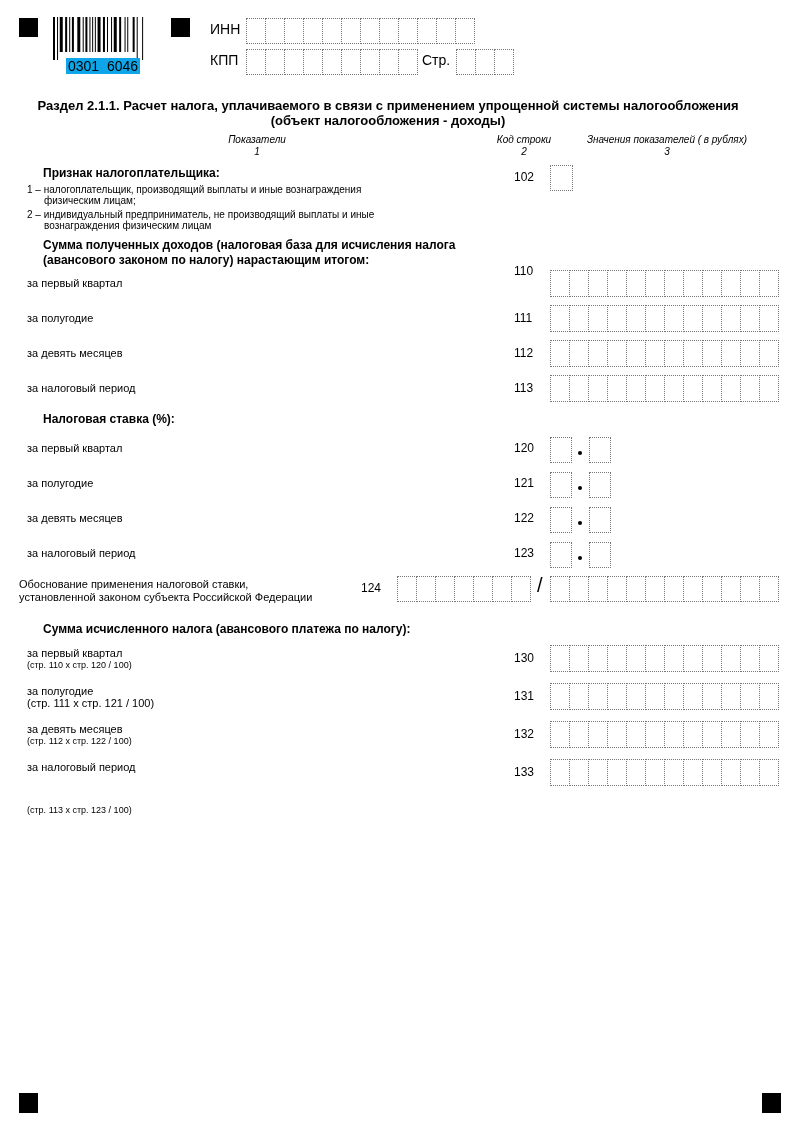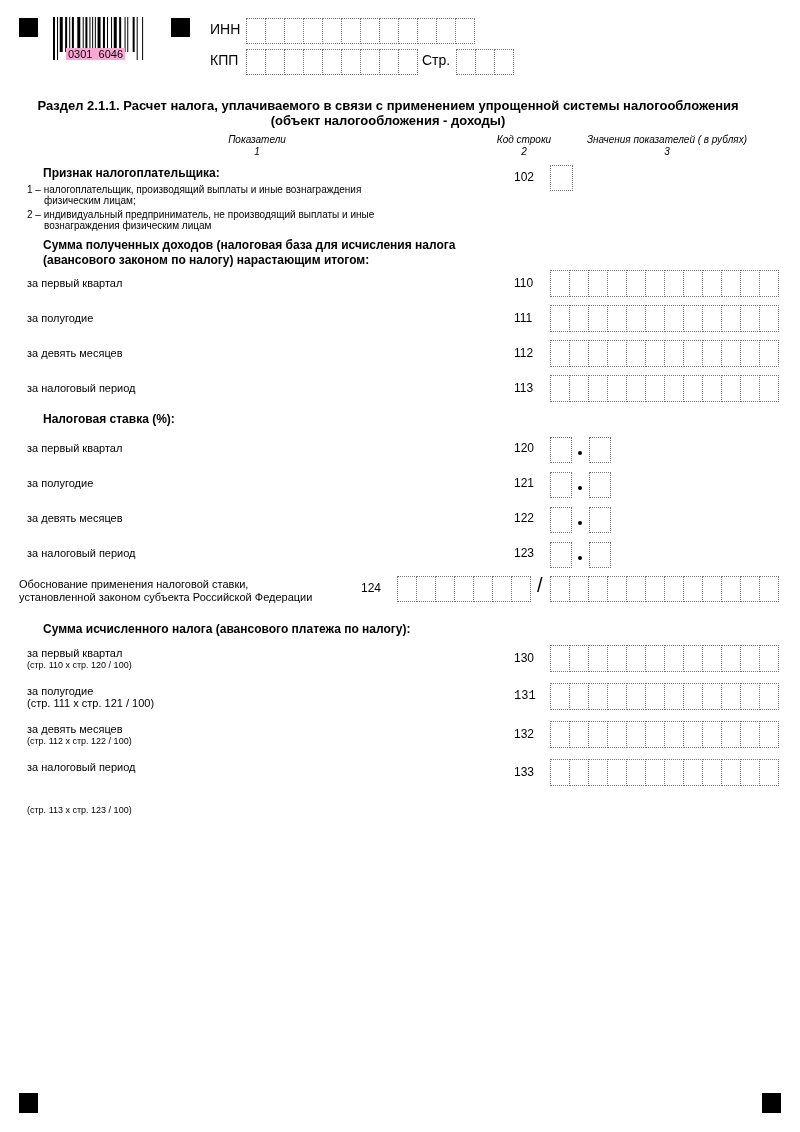--- a/index.html
+++ b/index.html
@@ -47,21 +47,21 @@
       <rect x="58.05000000000003" y="0" width="1" height="35"></rect>
       <rect x="60.750000000000036" y="0" width="3" height="35"></rect>
       <rect x="66.15000000000003" y="0" width="2" height="35"></rect>
       <rect x="71.55000000000004" y="0" width="1" height="35"></rect>
       <rect x="74.25000000000003" y="0" width="1" height="35"></rect>
       <rect x="79.65000000000002" y="0" width="2" height="35"></rect>
       <rect x="83.70000000000002" y="0" width="1" height="43"></rect>
       <rect x="89.10000000000001" y="0" width="1" height="43"></rect>
     </g>
 </svg>
-<div class="abs" style="left:66px;top:48px;font-size:11px;white-space:pre;background:#f9a8d4;padding:0 2px;">0301  6046</div>
+<div class="abs" style="left:66px;top:58px;font-size:14px;white-space:pre;background:#0ea5e9;padding:0 2px;">0301  6046</div>
 
 <div class="abs" style="left:210px;top:21px;font-size:14px;">ИНН</div>
 <div class="cells" id="inn-cells" style="left:246px;top:18px;">
     <div class="cell" style="width: 20px; height: 26px;"></div>
     <div class="cell" style="width: 20px; height: 26px;"></div>
     <div class="cell" style="width: 20px; height: 26px;"></div>
     <div class="cell" style="width: 20px; height: 26px;"></div>
     <div class="cell" style="width: 20px; height: 26px;"></div>
     <div class="cell" style="width: 20px; height: 26px;"></div>
     <div class="cell" style="width: 20px; height: 26px;"></div>
@@ -119,21 +119,21 @@
   <div>2 – индивидуальный предприниматель, не производящий выплаты и иные</div>
   <div style="padding-left:17px;">вознаграждения физическим лицам</div>
 </div>
 
 <div class="lbl bold" style="left:19px;top:238px;line-height:15px;">
   <div>Сумма полученных доходов (налоговая база для исчисления налога</div>
   <div>(авансового законом по налогу) нарастающим итогом:</div>
 </div>
 <div id="income-rows">
     <div class="lbl" style="left: 27px; top: 277px;">за первый квартал</div>
-    <div class="code" style="left: 514px; top: 276px;">110</div>
+    <div class="code" style="left: 514px; top: 264px;">110</div>
     <div class="cells" style="left: 550px; top: 270px;">
       <div class="cell" style="width: 20px; height: 27px;"></div>
       <div class="cell" style="width: 20px; height: 27px;"></div>
       <div class="cell" style="width: 20px; height: 27px;"></div>
       <div class="cell" style="width: 20px; height: 27px;"></div>
       <div class="cell" style="width: 20px; height: 27px;"></div>
       <div class="cell" style="width: 20px; height: 27px;"></div>
       <div class="cell" style="width: 20px; height: 27px;"></div>
       <div class="cell" style="width: 20px; height: 27px;"></div>
       <div class="cell" style="width: 20px; height: 27px;"></div>
@@ -279,21 +279,21 @@
       <div class="cell" style="width: 20px; height: 27px;"></div>
       <div class="cell" style="width: 20px; height: 27px;"></div>
       <div class="cell" style="width: 20px; height: 27px;"></div>
       <div class="cell" style="width: 20px; height: 27px;"></div>
       <div class="cell" style="width: 20px; height: 27px;"></div>
     </div>
     <div class="lbl" style="left: 27px; top: 685px; line-height: 12px;">
       <div class="" style="font-size: 11px;">за полугодие</div>
       <div class="" style="font-size: 11px;">(стр. 111 х стр. 121 / 100)</div>
     </div>
-    <div class="code" style="left: 514px; top: 689px; font-family: Liberation Mono, monospace;">131</div>
+    <div class="code" style="left: 514px; top: 689px;">131</div>
     <div class="cells" style="left: 550px; top: 683px;">
       <div class="cell" style="width: 20px; height: 27px;"></div>
       <div class="cell" style="width: 20px; height: 27px;"></div>
       <div class="cell" style="width: 20px; height: 27px;"></div>
       <div class="cell" style="width: 20px; height: 27px;"></div>
       <div class="cell" style="width: 20px; height: 27px;"></div>
       <div class="cell" style="width: 20px; height: 27px;"></div>
       <div class="cell" style="width: 20px; height: 27px;"></div>
       <div class="cell" style="width: 20px; height: 27px;"></div>
       <div class="cell" style="width: 20px; height: 27px;"></div>

